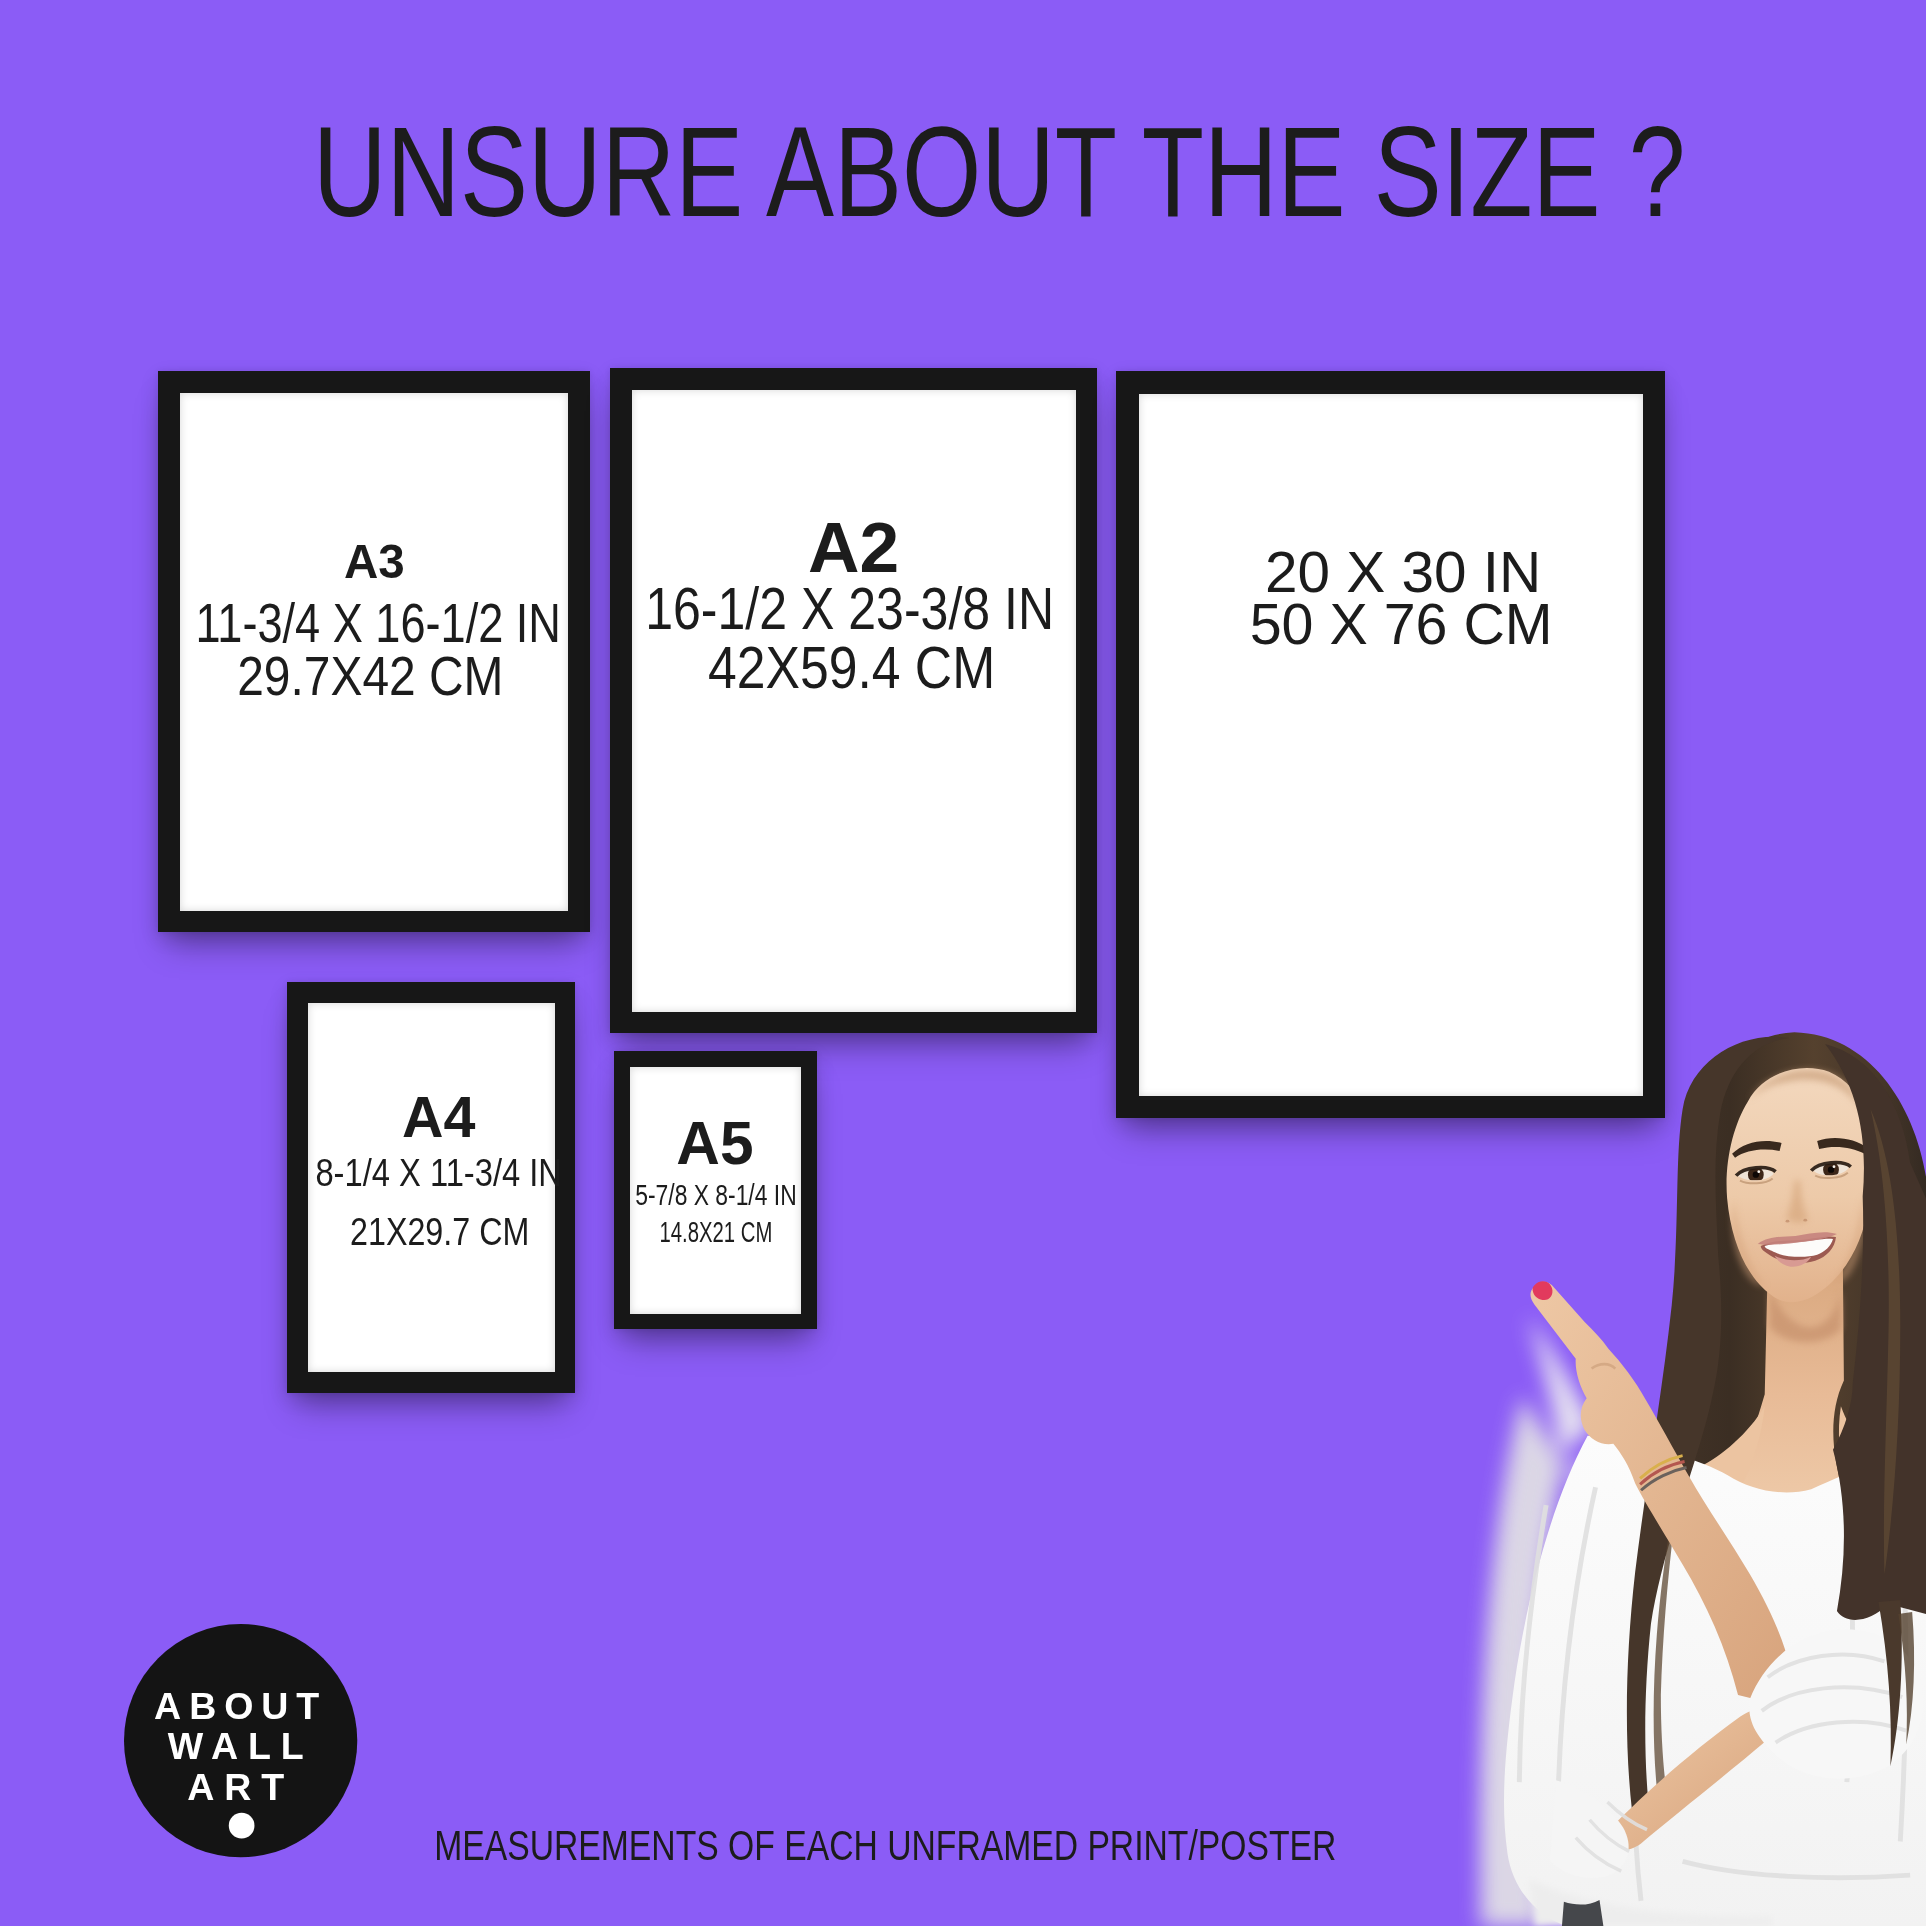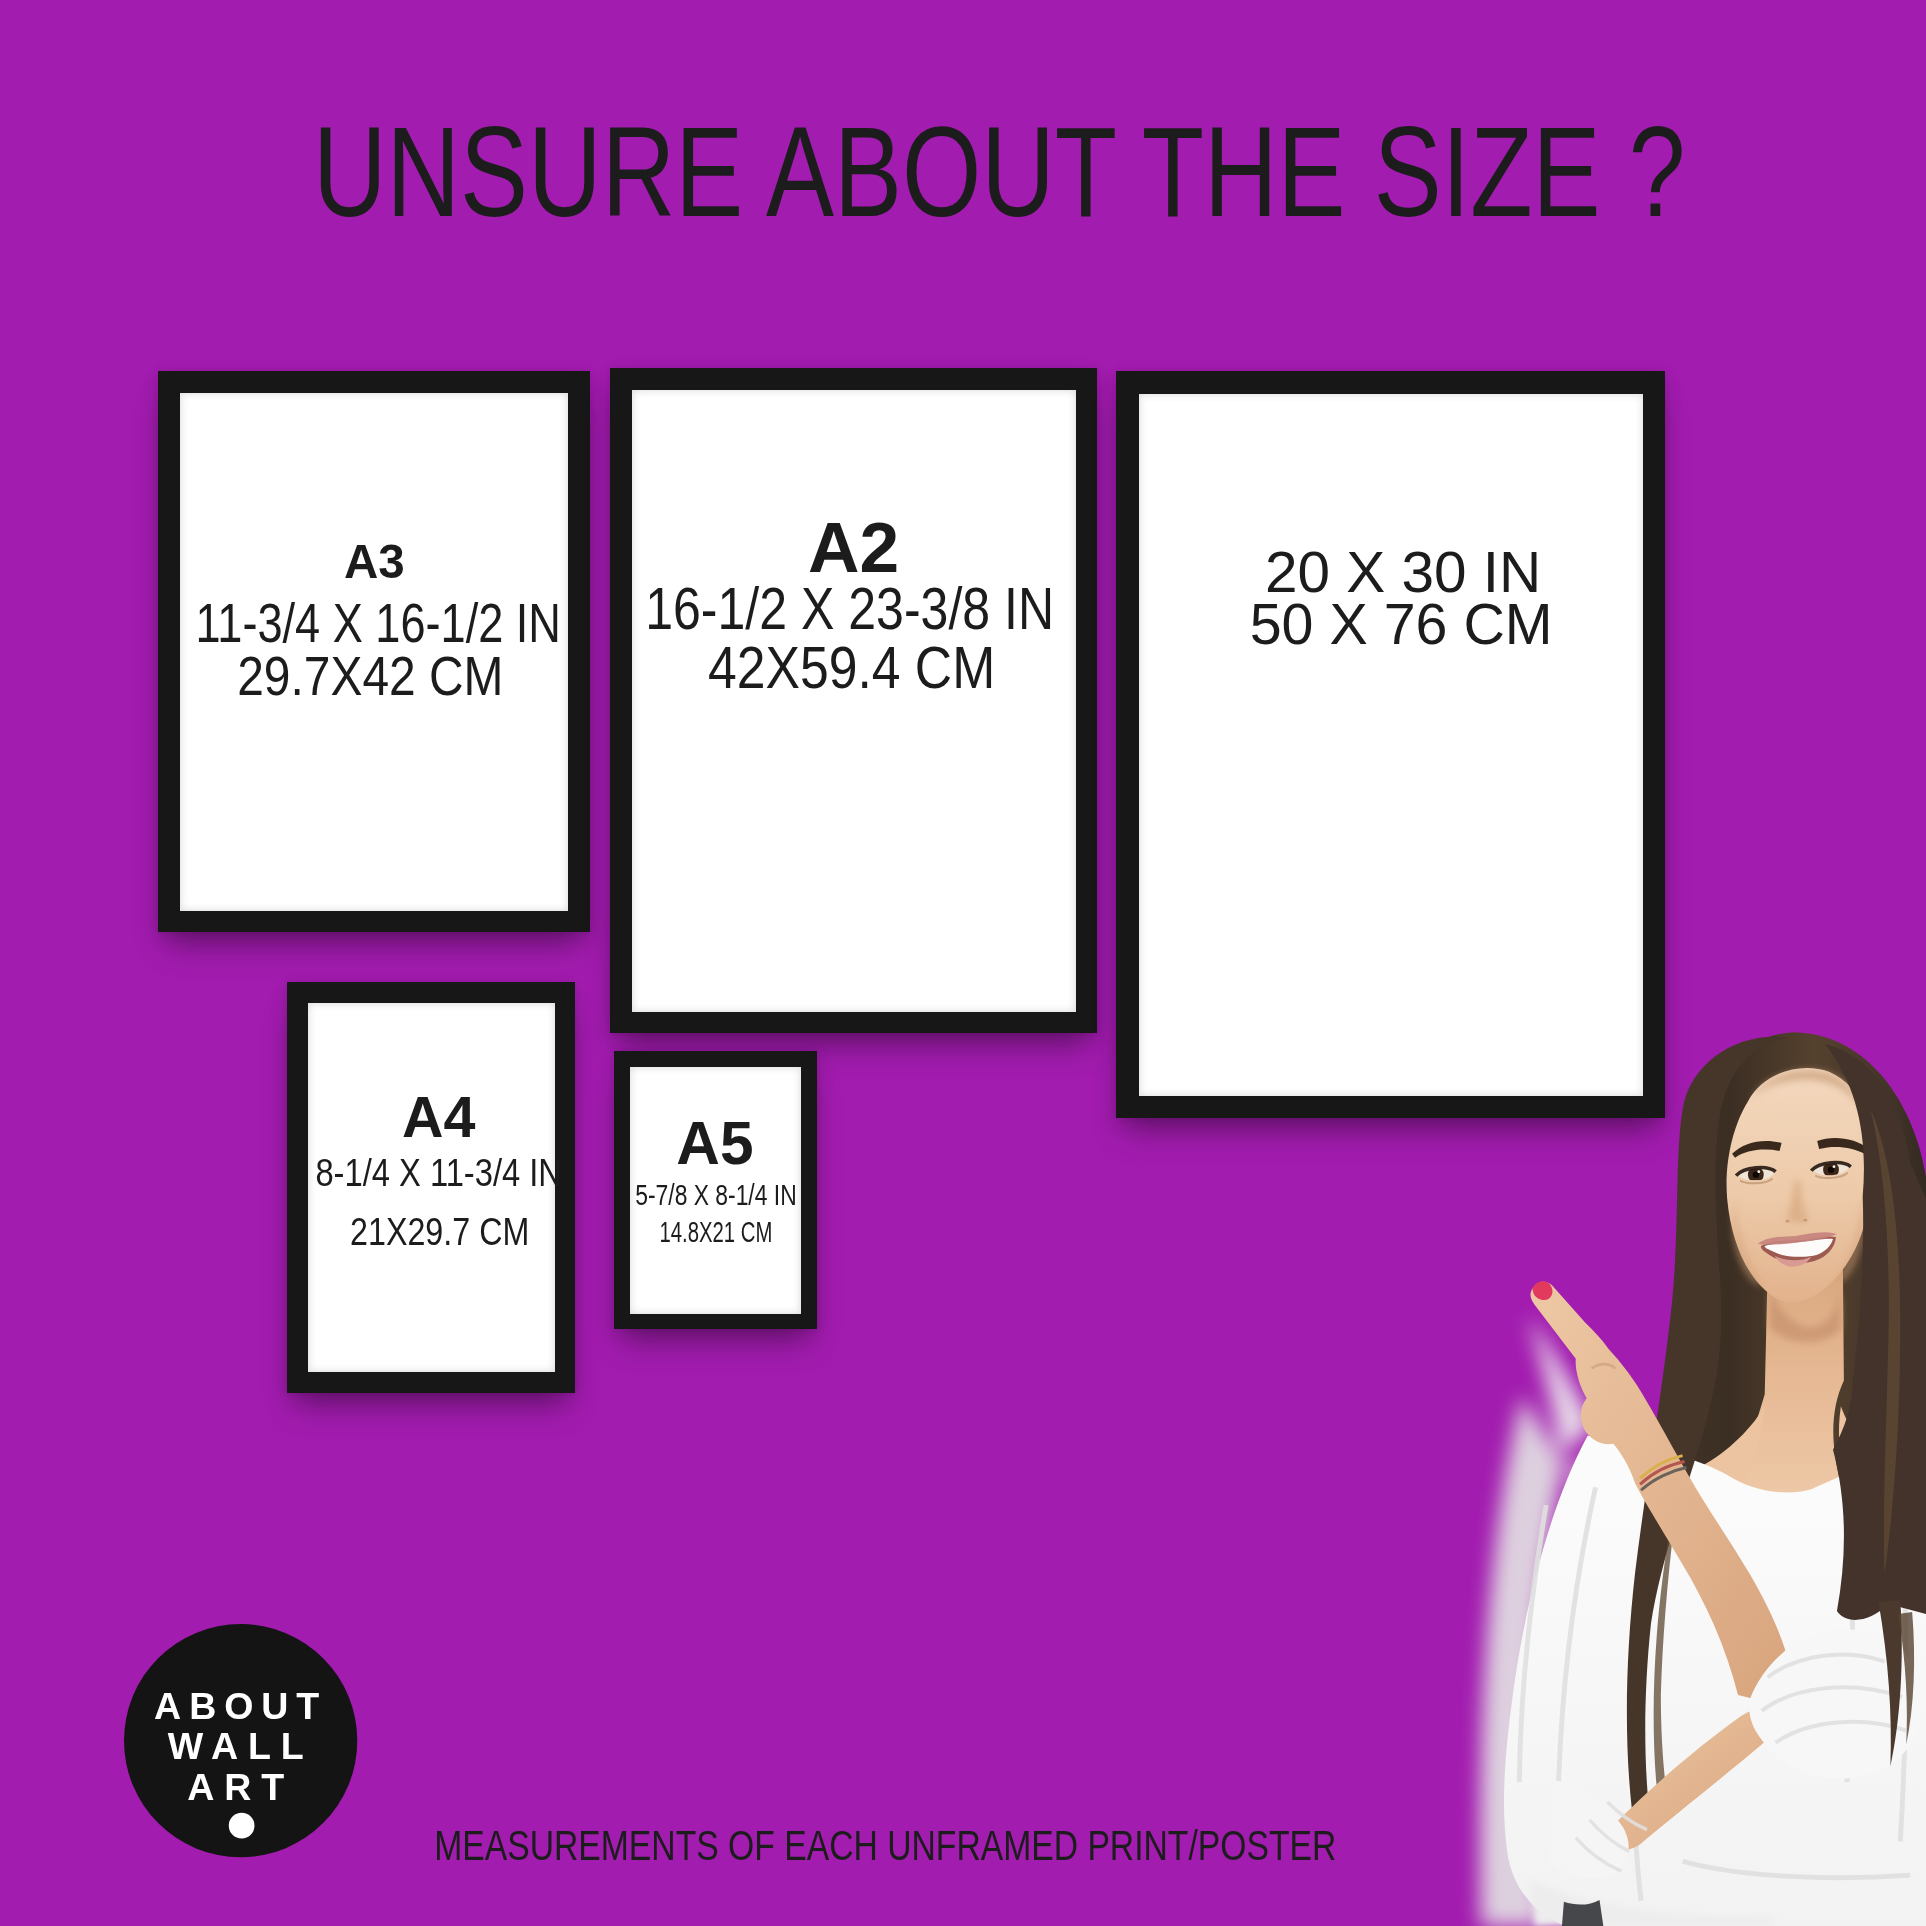--- a/index.html
+++ b/index.html
@@ -1,16 +1,16 @@
 <!DOCTYPE html>
 <html><head>
 <meta charset="utf-8">
 <style>
 html,body{margin:0;padding:0}
-#page{position:relative;width:1927px;height:1927px;background:#a21caf;overflow:hidden;font-family:"Liberation Sans",sans-serif}
+#page{position:relative;width:1927px;height:1927px;background:#8b5cf6;overflow:hidden;font-family:"Liberation Sans",sans-serif}
 .frame{position:absolute;background:#171717;box-shadow:0 22px 30px -10px rgba(0,0,0,.34),0 6px 18px rgba(0,0,0,.12),0 0 6px rgba(0,0,0,.08)}
 .mat{position:absolute;background:#fff;box-shadow:inset 0 0 9px rgba(0,0,0,.16)}
 svg text{fill:#1c1c1c}
 </style>
 </head>
 <body>
 <div id="page">
 
 <div class="frame" style="left:158px;top:371px;width:432px;height:561px"></div>
 

